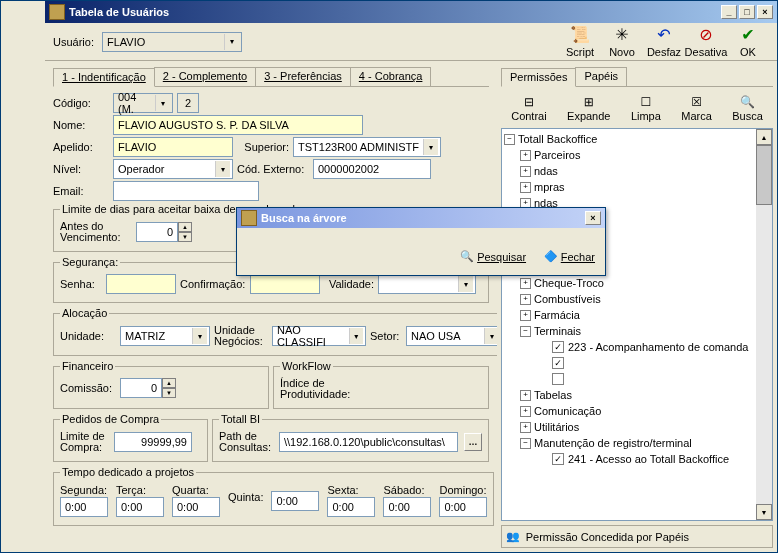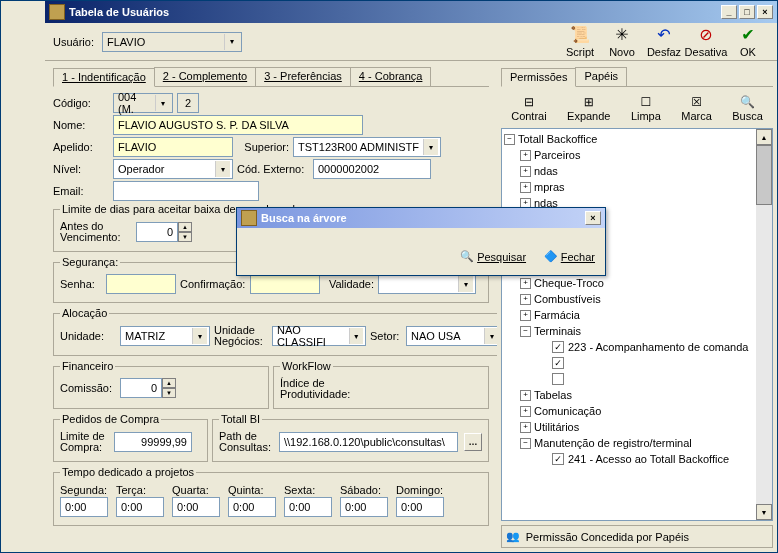--- a/index.html
+++ b/index.html
@@ -249,21 +249,21 @@
               <input class="txt" style="width: 48px;" value="0:00">
             </div>
           <div style="display:flex;flex-direction:column;gap:1px">
               <span>Terça:</span>
               <input class="txt" style="width: 48px;" value="0:00">
             </div>
           <div style="display:flex;flex-direction:column;gap:1px">
               <span>Quarta:</span>
               <input class="txt" style="width: 48px;" value="0:00">
             </div>
-          <div style="display:flex;flex-direction:column;gap:1px">
+          <div style="display:flex;flex-direction:row;gap:8px">
               <span>Quinta:</span>
               <input class="txt" style="width: 48px;" value="0:00">
             </div>
           <div style="display:flex;flex-direction:column;gap:1px">
               <span>Sexta:</span>
               <input class="txt" style="width: 48px;" value="0:00">
             </div>
           <div style="display:flex;flex-direction:column;gap:1px">
               <span>Sábado:</span>
               <input class="txt" style="width: 48px;" value="0:00">

